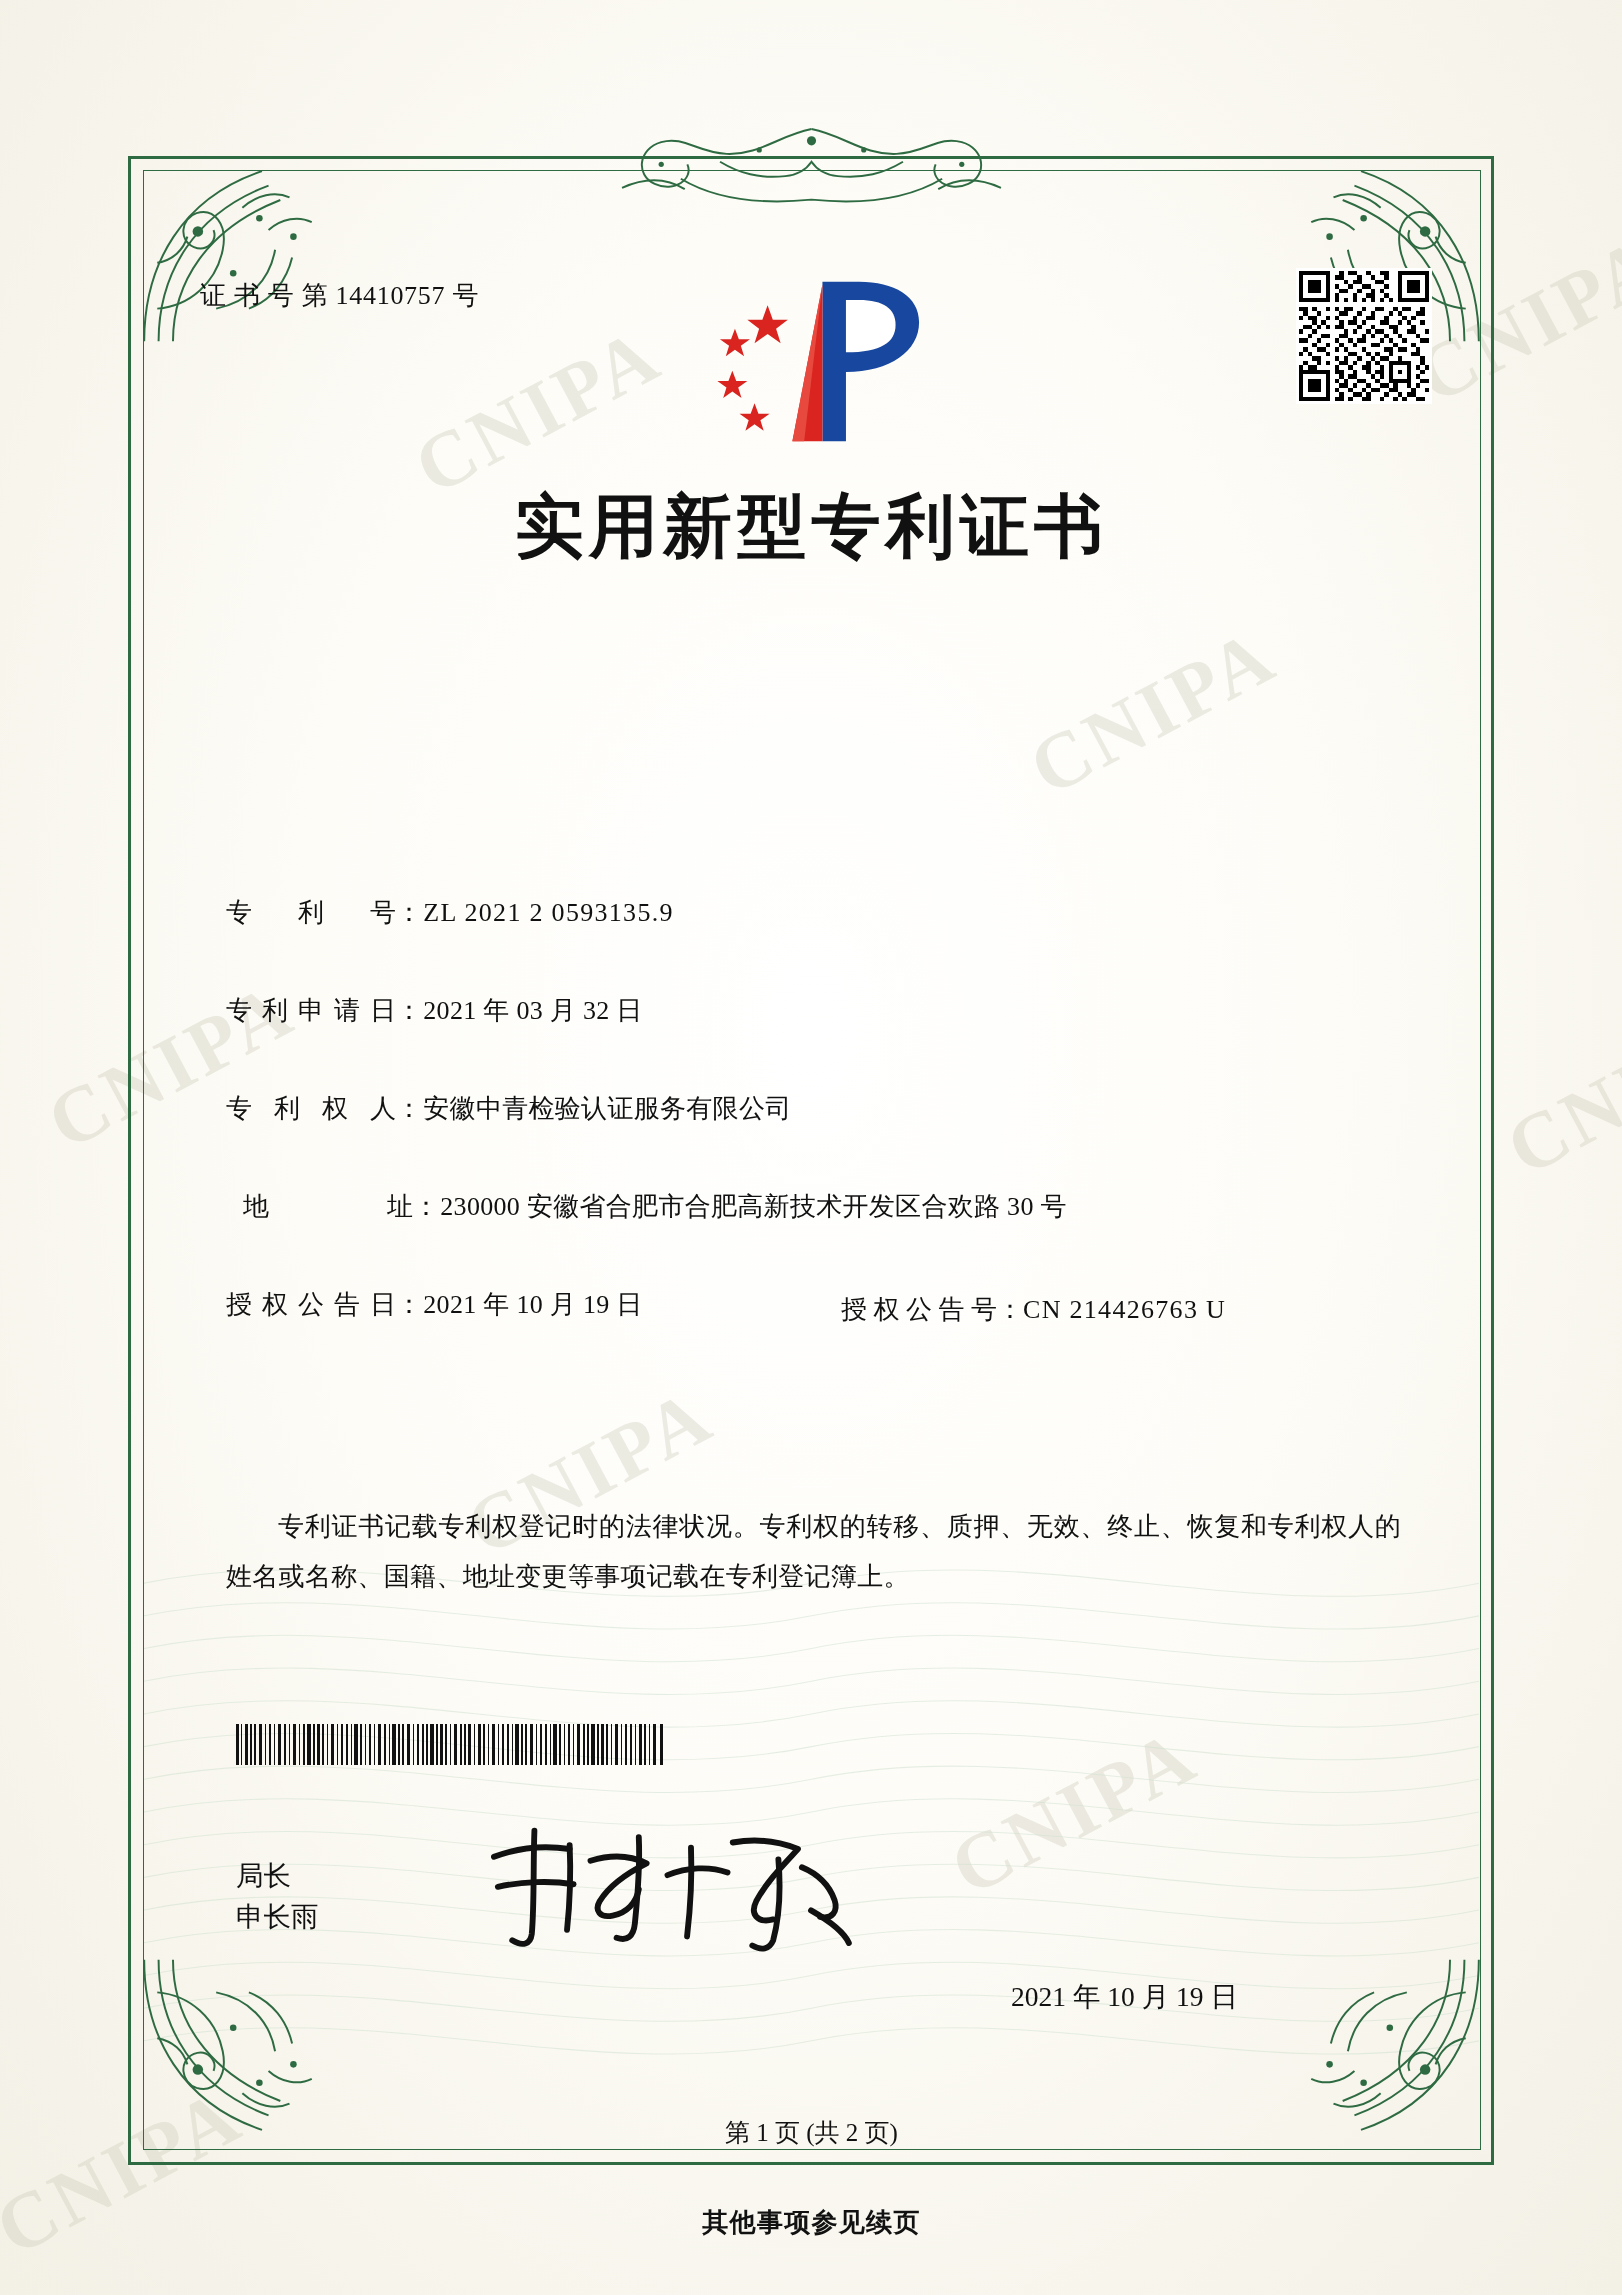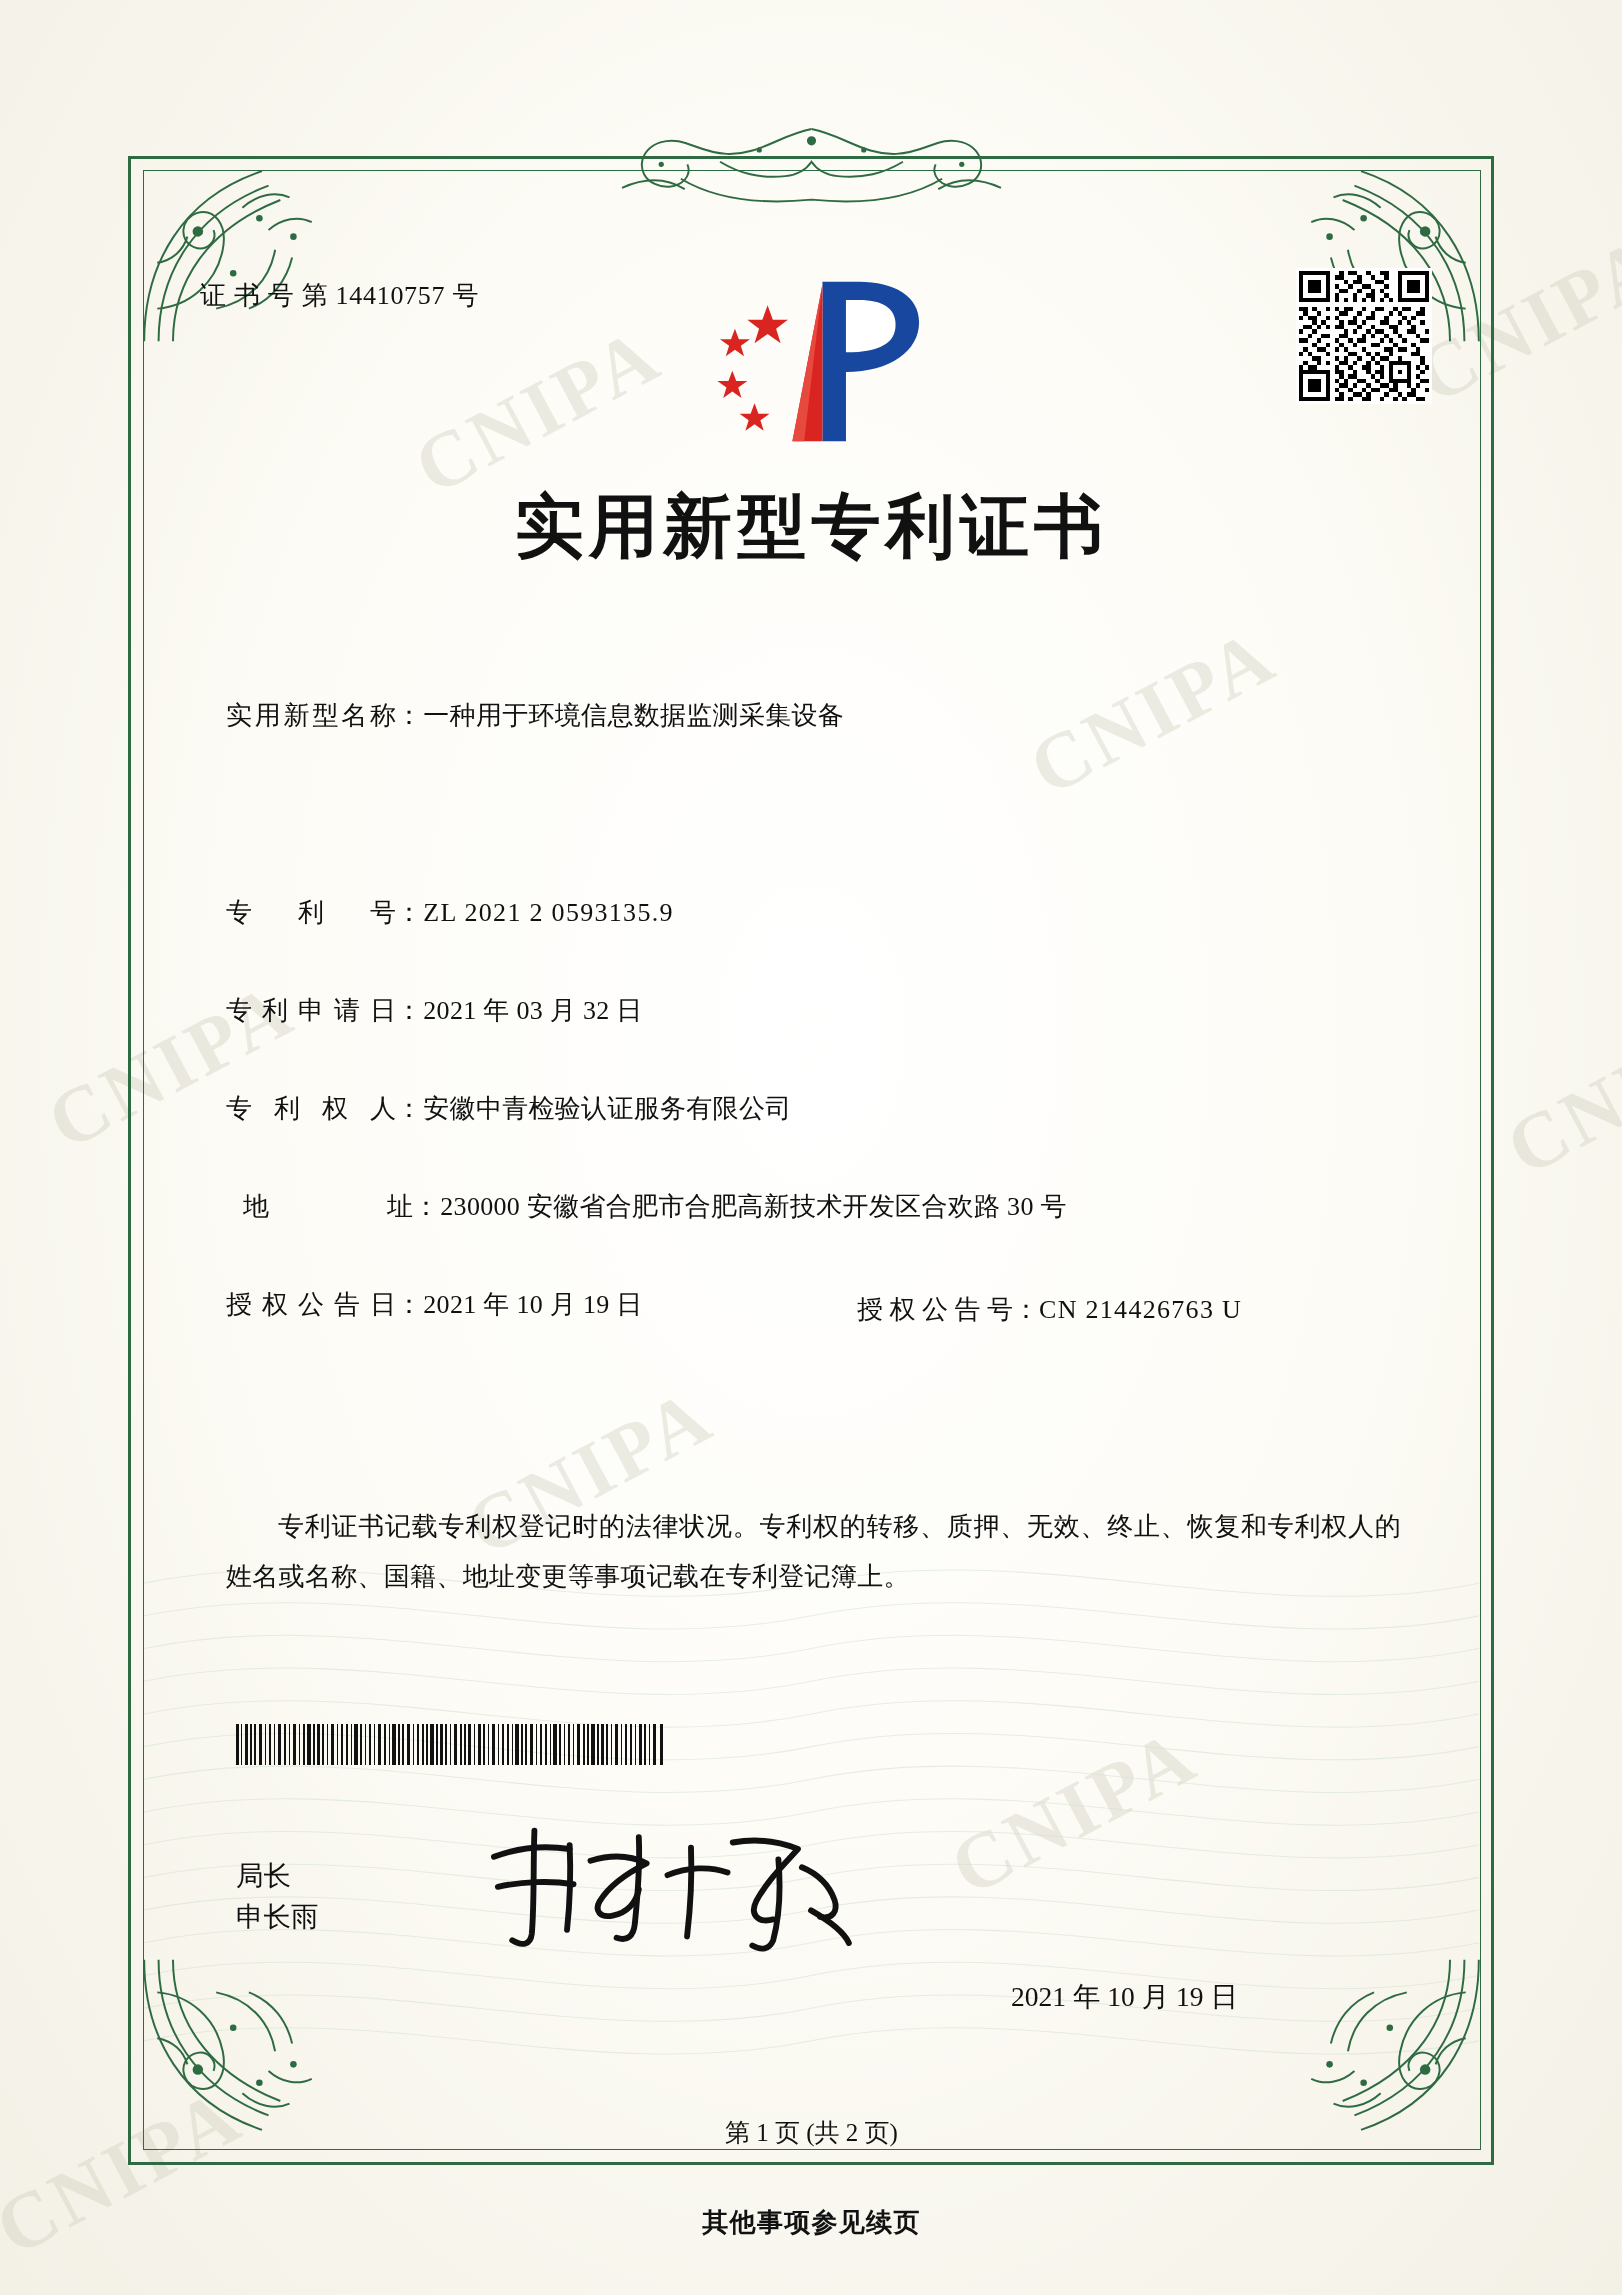--- a/index.html
+++ b/index.html
@@ -161,21 +161,20 @@
   #row-address  { top: 1194px; margin-left: 17px; }
   #row-grant    { top: 1292px; }
 
   #grant-no {
     position: absolute;
     left: 841px;
     top: 1292px;
     font-size: 26px;
     color: #111;
     white-space: nowrap;
-    margin-left: 16px;
   }
 
   
   .body-para {
     position: absolute;
     left: 226px;
     width: 1175px;
     font-size: 26px;
     line-height: 50px;
     color: #111;
@@ -634,23 +633,20 @@
       <rect x="14" y="28" width="2" height="1"></rect>
         <rect x="18" y="28" width="1" height="1"></rect>
       <rect x="21" y="28" width="1" height="1"></rect>
         <rect x="23" y="28" width="1" height="1"></rect>
       <rect x="26" y="28" width="2" height="1"></rect>
     </g>
   </svg>
 
   <div id="doc-title">实用新型专利证书</div>
 
-  <div class="field-row" id="row-name">
-    <span class="field-label">实用新型名称</span><span class="field-colon">：</span><span class="field-value">一种用于环境信息数据监测采集设备</span>
-  </div>
 
 
   <div class="field-row" id="row-patentno">
     <span class="field-label">专利号</span><span class="field-colon">：</span><span class="field-value mono-val">ZL 2021 2 0593135.9</span>
   </div>
 
   <div class="field-row" id="row-appdate">
     <span class="field-label">专利申请日</span><span class="field-colon">：</span><span class="field-value">2021 年 03 月 32 日</span>
   </div>
 

